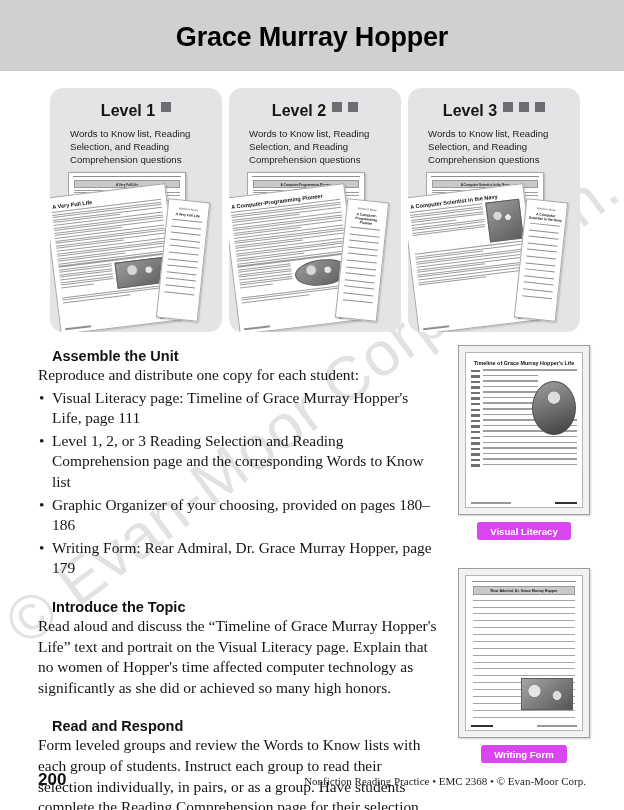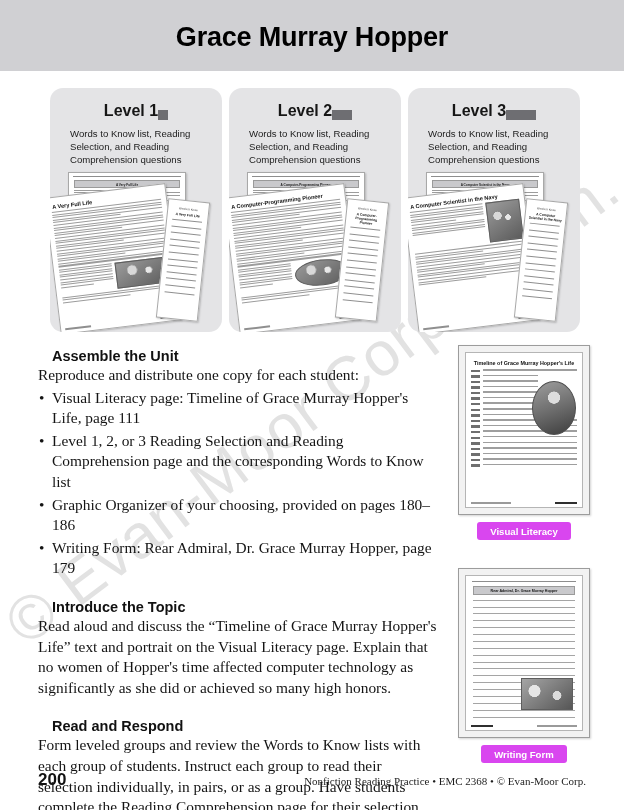--- a/index.html
+++ b/index.html
@@ -53,22 +53,22 @@
     width: 172px; height: 244px;
     background: #e4e4e6;
     border-radius: 13px;
     overflow: hidden;
   }
   .level-card.c0 { left: 50px; }
   .level-card.c1 { left: 229px; }
   .level-card.c2 { left: 408px; }
 
   .level-head {
-    display:flex; align-items:flex-end; justify-content:center;
-    gap: 0;
+    display:flex; align-items:flex-start; justify-content:center;
+    gap: 6px;
     margin-top: 14px;
   }
   .level-head .lv-label {
     font-family: "Liberation Sans", sans-serif;
     font-weight: bold; font-size: 16px; color:#161616;
   }
   .sq { width:10px; height:10px; background:#6e6e72; display:inline-block; }
 
   .level-desc {
     font-family: "Liberation Sans", sans-serif;

